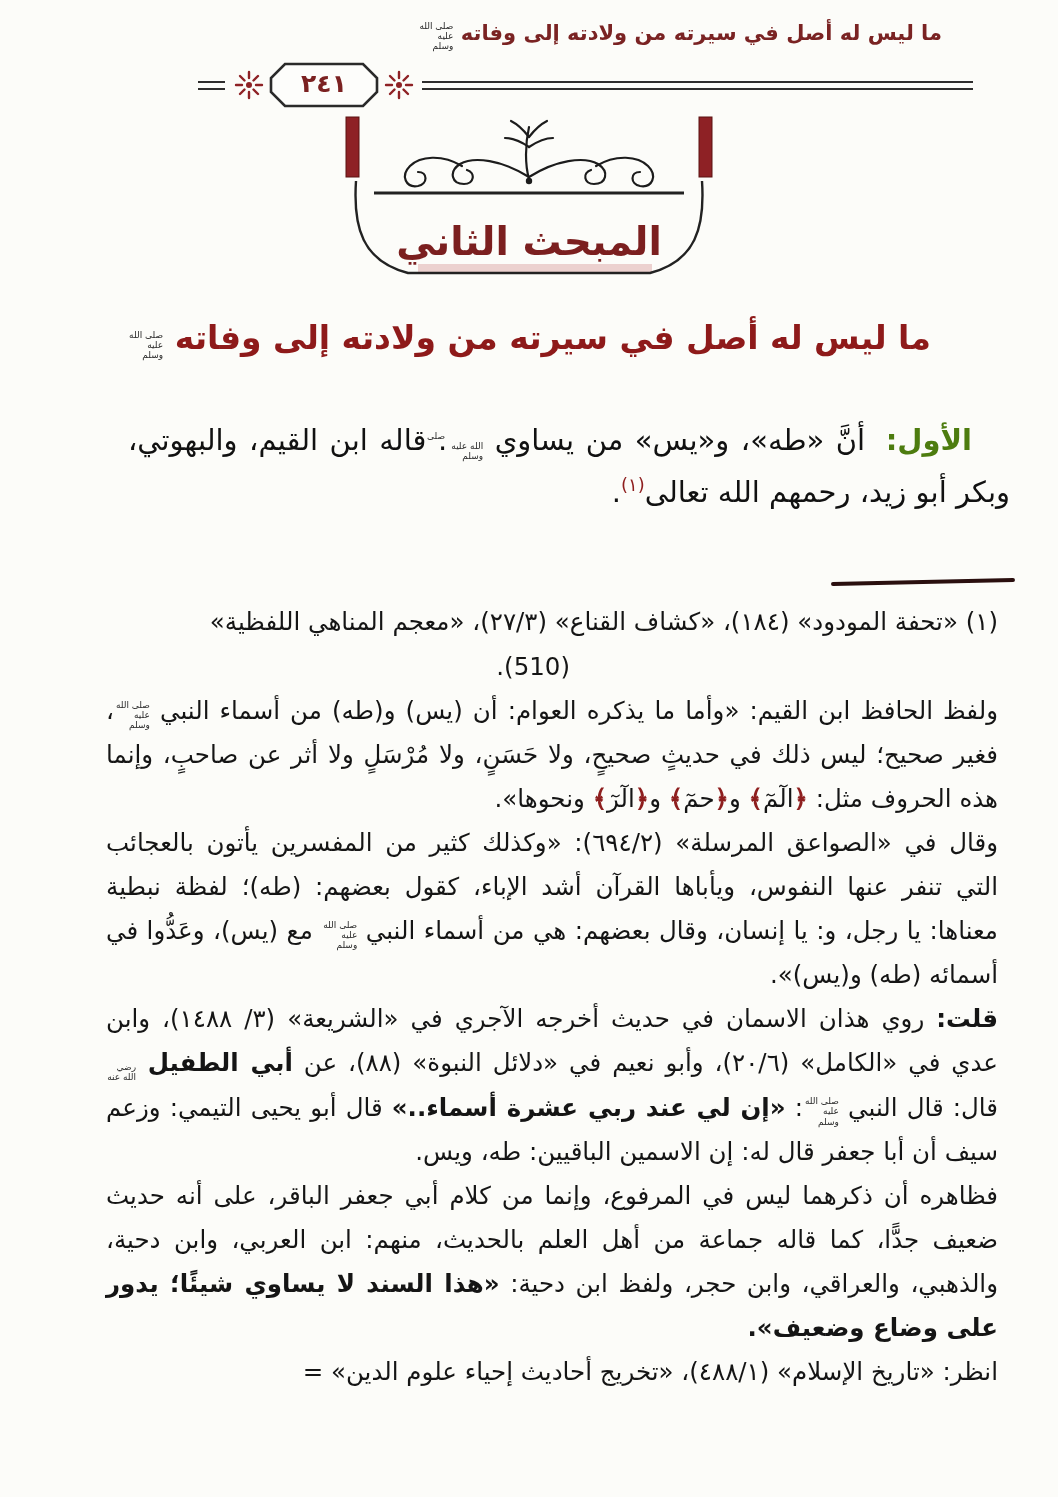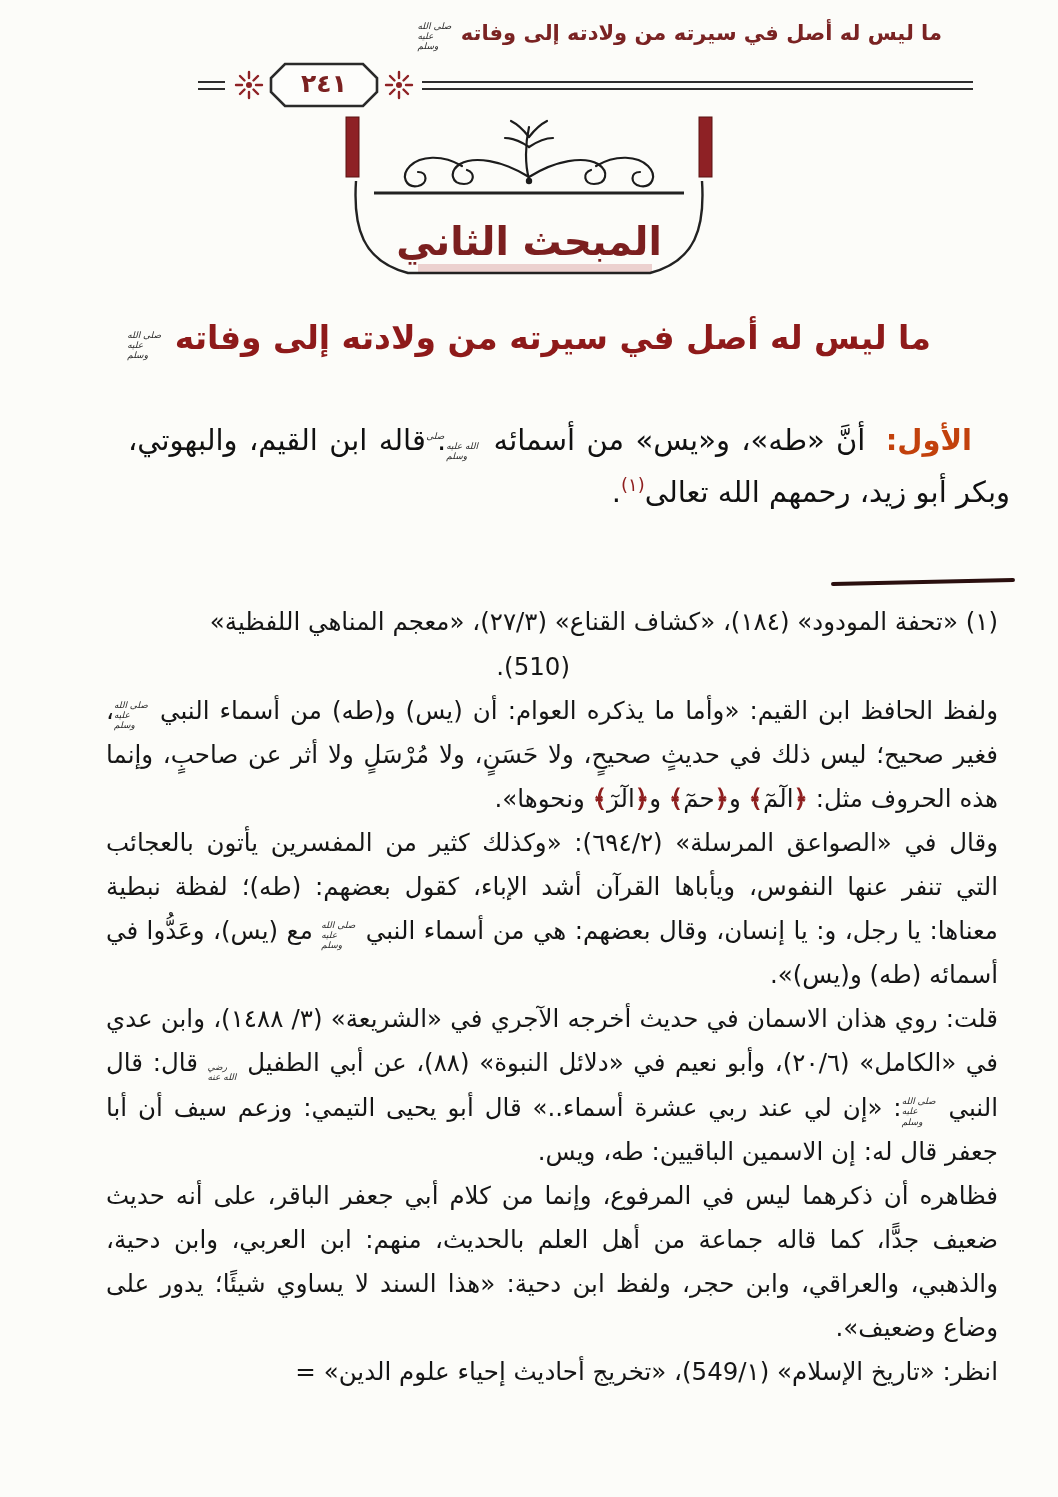--- a/index.html
+++ b/index.html
@@ -9,23 +9,22 @@
     font-family:"DejaVu Sans",sans-serif;color:#141414;
   }
   
   .running-head{
     padding:20px 116px 0 0;text-align:right;
     color:#7a2323;font-weight:bold;font-size:21px;line-height:1.3;
   }
   
   .saw{
     display:inline-block;width:36px;font-size:9px;line-height:1.12;
-    text-align:left;vertical-align:-9px;color:#2a2a2a;font-weight:normal;
+    text-align:right;vertical-align:-9px;color:#2a2a2a;font-weight:normal;
     white-space:normal;
-    font-style:italic;
   }
   .ra{width:30px;}
   
   .rule-row{direction:ltr;display:flex;align-items:center;margin:10px 16px 0 0;padding:0 69px 0 198px;}
   .dbl{height:9px;border-top:2.4px solid #2e2d2d;border-bottom:2.4px solid #2e2d2d;box-sizing:border-box;}
   .stub{width:27px;margin-right:5px;}
   .rule-long{flex:1;margin-left:4px;}
   .rosette{flex:0 0 auto;margin:0 2px;}
   .badge{position:relative;flex:0 0 auto;width:112px;height:48px;}
   .badge svg{position:absolute;inset:0;}
@@ -43,35 +42,35 @@
   
   .section-title{
     margin-top:28px;text-align:center;color:#8e1a1a;
     font-size:33px;font-weight:bold;line-height:1.4;
   }
   
   .body-para{
     margin:54px 48px 0 128px;font-size:29px;line-height:1.78;
     text-align:justify;text-indent:38px;color:#111;
   }
-  .lead{color:#c2410c;font-weight:bold;margin-left:9px;}
+  .lead{color:#4d7c0f;font-weight:bold;margin-left:9px;}
   .fnref{color:#8e1e1e;font-size:0.62em;vertical-align:super;line-height:0;}
   
   .fn-sep{
     width:184px;height:4px;background:#2a0f0f;border-radius:2px;
     margin:62px 43px 0 auto;transform:rotate(-1.2deg);
   }
   
   .footnotes{
     margin:16px 60px 0 106px;font-size:24.5px;line-height:1.8;
     text-align:justify;color:#151515;
   }
   .footnotes p{margin:0;padding:0;}
   .fn-350{margin-left:0;margin-right:428px !important;}
-  .b{font-weight:normal;}
+  .b{font-weight:bold;}
   .q{color:#8e1e1e;font-weight:bold;}
 </style>
 </head>
 <body>
 
 <div class="page">
 
   <div class="running-head">
     <span>ما ليس له أصل في سيرته من ولادته إلى وفاته</span>
     <span class="saw">صلى الله عليه وسلم</span>
@@ -140,32 +139,32 @@
       <path d="M56 66 C 53 112, 62 146, 108 158 L 350 158 C 396 146, 405 112, 402 66" stroke="#222" stroke-width="2.4" fill="none"></path>
     </svg>
     <div class="chapter-title">المبحث الثاني</div>
   </div>
 
   <div class="section-title">
     <span>ما ليس له أصل في سيرته من ولادته إلى وفاته</span>
     <span class="saw">صلى الله عليه وسلم</span>
   </div>
 
-  <p class="body-para"><span class="lead">الأول:</span><span> أنَّ «طه»، و«يس» من أسمائه </span><span class="saw">صلى الله عليه وسلم</span><span>. قاله ابن القيم، والبهوتي، وبكر أبو زيد، رحمهم الله تعالى</span><sup class="fnref">(١)</sup><span>.</span></p>
+  <p class="body-para"><span class="lead">الأول:</span><span> أنَّ «طه»، و«يس» من يساوي </span><span class="saw">صلى الله عليه وسلم</span><span>. قاله ابن القيم، والبهوتي، وبكر أبو زيد، رحمهم الله تعالى</span><sup class="fnref">(١)</sup><span>.</span></p>
 
   <div class="fn-sep"></div>
 
   <div class="footnotes">
     <p><span>(١) «تحفة المودود» (١٨٤)، «كشاف القناع» (٣‏/‏٢٧)، «معجم المناهي اللفظية»</span></p>
     <p class="fn-350">(510).</p>
 
     <p><span>ولفظ الحافظ ابن القيم: «وأما ما يذكره العوام: أن (يس) و(طه) من أسماء النبي </span><span class="saw">صلى الله عليه وسلم</span><span>، فغير صحيح؛ ليس ذلك في حديثٍ صحيحٍ، ولا حَسَنٍ، ولا مُرْسَلٍ ولا أثر عن صاحبٍ، وإنما هذه الحروف مثل: </span><span class="q">﴿</span><span>الٓمٓ</span><span class="q">﴾</span><span> و</span><span class="q">﴿</span><span>حمٓ</span><span class="q">﴾</span><span> و</span><span class="q">﴿</span><span>الٓرٓ</span><span class="q">﴾</span><span> ونحوها».</span></p>
 
     <p><span>وقال في «الصواعق المرسلة» (٢‏/‏٦٩٤): «وكذلك كثير من المفسرين يأتون بالعجائب التي تنفر عنها النفوس، ويأباها القرآن أشد الإباء، كقول بعضهم: (طه)؛ لفظة نبطية معناها: يا رجل، و: يا إنسان، وقال بعضهم: هي من أسماء النبي </span><span class="saw">صلى الله عليه وسلم</span><span> مع (يس)، وعَدُّوا في أسمائه (طه) و(يس)».</span></p>
 
     <p><span class="b">قلت:</span><span> روي هذان الاسمان في حديث أخرجه الآجري في «الشريعة» (٣‏/‏ ١٤٨٨)، وابن عدي في «الكامل» (٦‏/‏٢٠)، وأبو نعيم في «دلائل النبوة» (٨٨)، عن </span><span class="b">أبي الطفيل </span><span class="saw ra">رضي الله عنه</span><span> قال: قال النبي </span><span class="saw">صلى الله عليه وسلم</span><span>: </span><span class="b">«إن لي عند ربي عشرة أسماء..»</span><span> قال أبو يحيى التيمي: وزعم سيف أن أبا جعفر قال له: إن الاسمين الباقيين: طه، ويس.</span></p>
 
     <p><span>فظاهره أن ذكرهما ليس في المرفوع، وإنما من كلام أبي جعفر الباقر، على أنه حديث ضعيف جدًّا، كما قاله جماعة من أهل العلم بالحديث، منهم: ابن العربي، وابن دحية، والذهبي، والعراقي، وابن حجر، ولفظ ابن دحية: </span><span class="b">«هذا السند لا يساوي شيئًا؛ يدور على وضاع وضعيف».</span></p>
 
-    <p>انظر: «تاريخ الإسلام» (١‏/‏549)، «تخريج أحاديث إحياء علوم الدين» =</p>
+    <p>انظر: «تاريخ الإسلام» (١‏/‏٤٨٨)، «تخريج أحاديث إحياء علوم الدين» =</p>
   </div>
 
 </div>
 
 </body></html>

